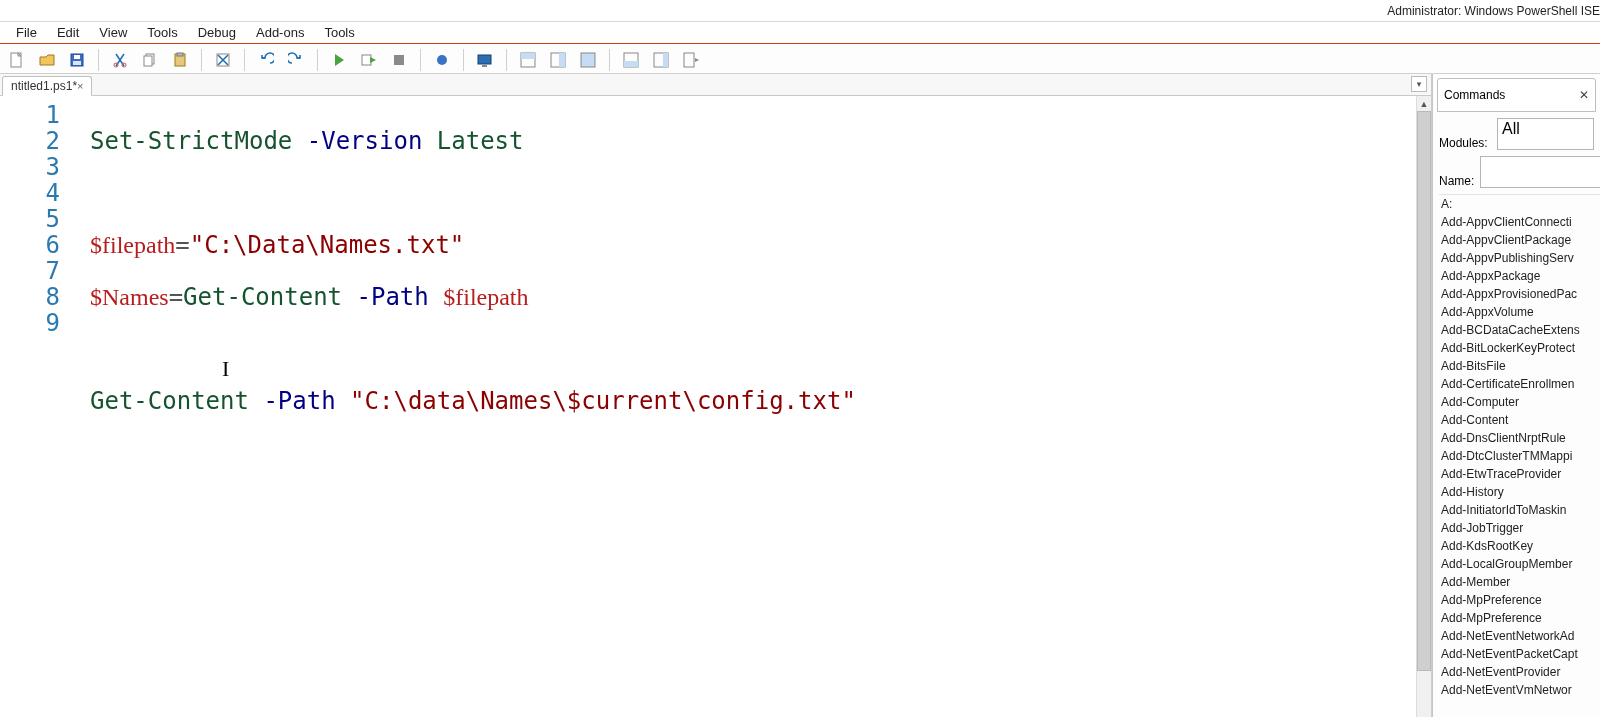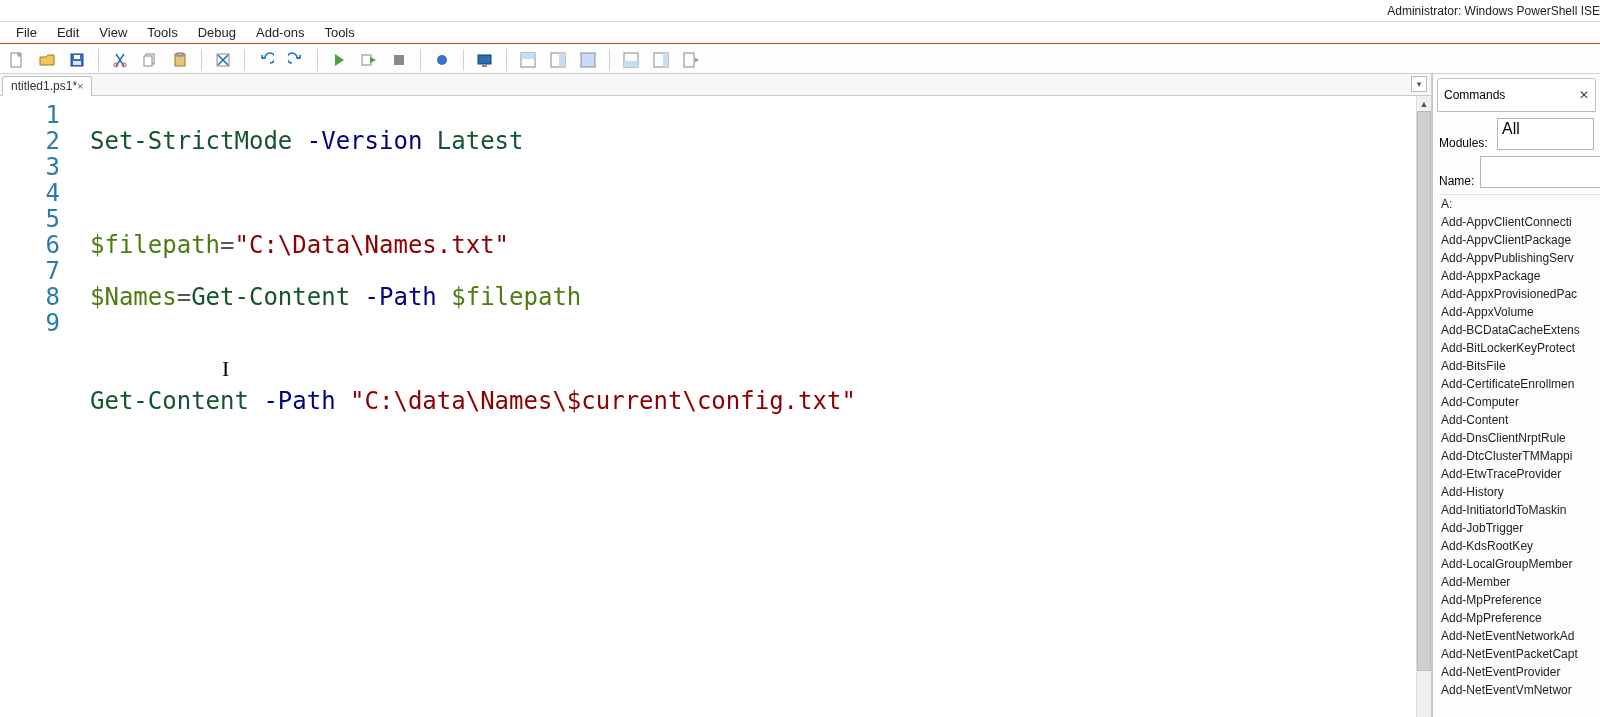--- a/index.html
+++ b/index.html
@@ -24,21 +24,21 @@
   .tab { height:20px; display:flex; align-items:center; padding:0 8px; background:#fff; border:1px solid #bfbfbf; border-bottom:1px solid #fff; border-radius:3px 3px 0 0; font-size:12px; color:#333; margin-bottom:-1px; }
   .tab .close { font-size:11px; color:#666; line-height:1; }
   .scriptdrop { position:absolute; right:4px; top:2px; width:16px; height:16px; border:1px solid #bbb; background:#fff; display:flex; align-items:center; justify-content:center; font-size:9px; color:#555; }
 
   .editor { flex:1; display:flex; overflow:hidden; position:relative; }
   .gutter { width:74px; text-align:right; padding:6px 14px 0 0; font-family:Consolas,monospace; font-size:24px; line-height:26px; color:#2a7ab0; background:#fff; user-select:none; }
   .code { flex:1; padding:6px 0 0 16px; font-family:Consolas,monospace; font-size:24px; line-height:26px; white-space:pre; background:#fff; position:relative; }
   .tok-cmd  { color:#14532d; }
   .tok-param{ color:#000080; }
   .tok-str  { color:#8b0000; }
-  .tok-var  { color:#4d7c0f; }
+  .tok-var  { color:#b91c1c;font-family:Liberation Serif, serif; }
   .tok-num  { color:#800080; }
   .tok-op   { color:#555; }
   .caret { display:inline-block; width:1px; height:24px; background:#000; vertical-align:-4px; }
   .ibeam { position:absolute; left:148px; top:260px; font-family:serif; font-size:22px; color:#000; }
   .vscroll { position:absolute; right:0; top:0; bottom:0; width:15px; background:#f0f0f0; border-left:1px solid #dcdcdc; }
   .vscroll .up,.vscroll .down{ height:15px; display:flex; align-items:center; justify-content:center; font-size:9px; color:#555;}
   .thumb{ height:560px; margin-top:0; background:#cfcfcf; border:1px solid #b9b9b9; }
 
   
   .commands { width:168px; border-left:1px solid #c6c6c6; background:#fdfdfd; display:flex; flex-direction:column; }

